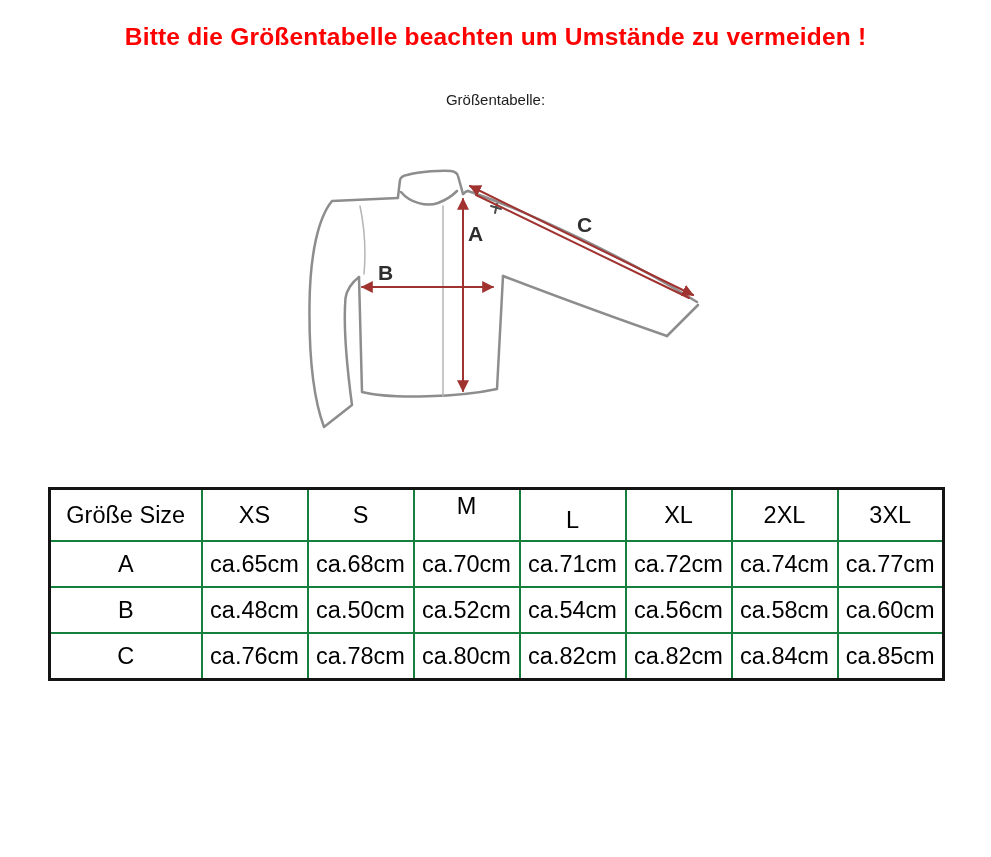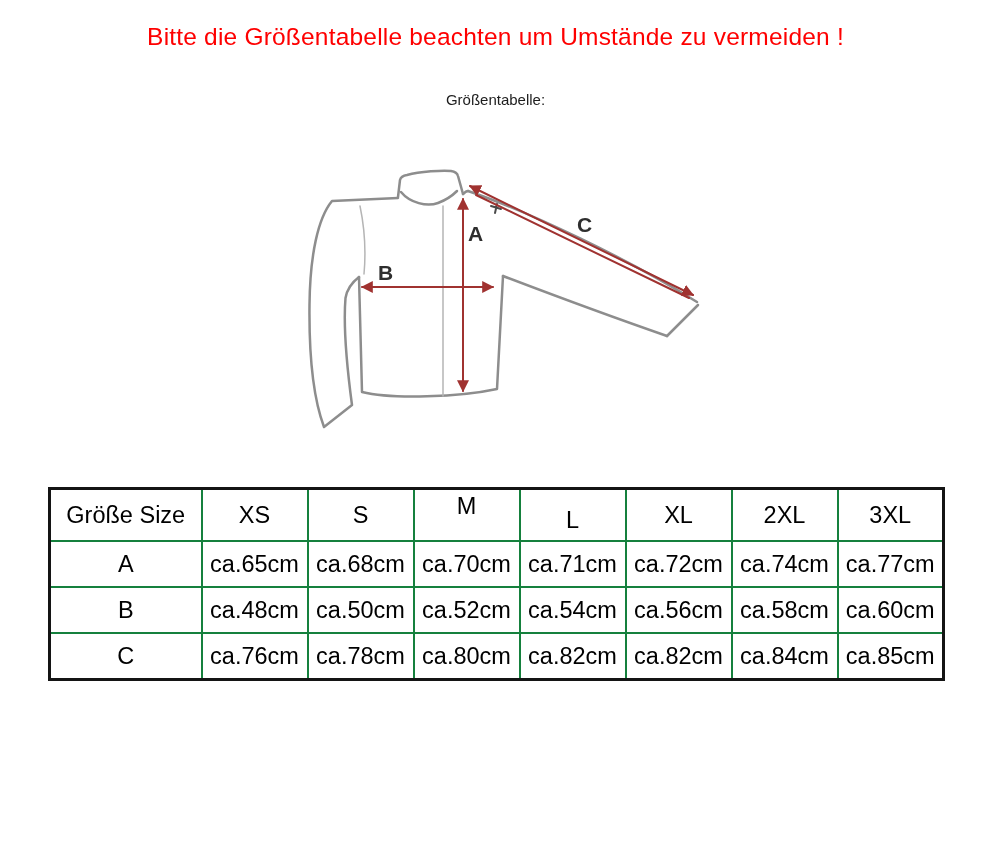--- a/index.html
+++ b/index.html
@@ -12,20 +12,21 @@
     font-family: "Liberation Sans", sans-serif;
   }
   .warning {
     position: absolute;
     top: 23px; left: 0; width: 100%;
     text-align: center;
     color: #fe0000;
     font-size: 24.5px;
     letter-spacing: 0.2px;
     white-space: nowrap;
+    font-weight: bold;
   }
   .subtitle {
     position: absolute;
     top: 91px; left: 0; width: 100%;
     text-align: center;
     color: #1d1d1d;
     font-size: 15px;
   }
   .diagram {
     position: absolute;

